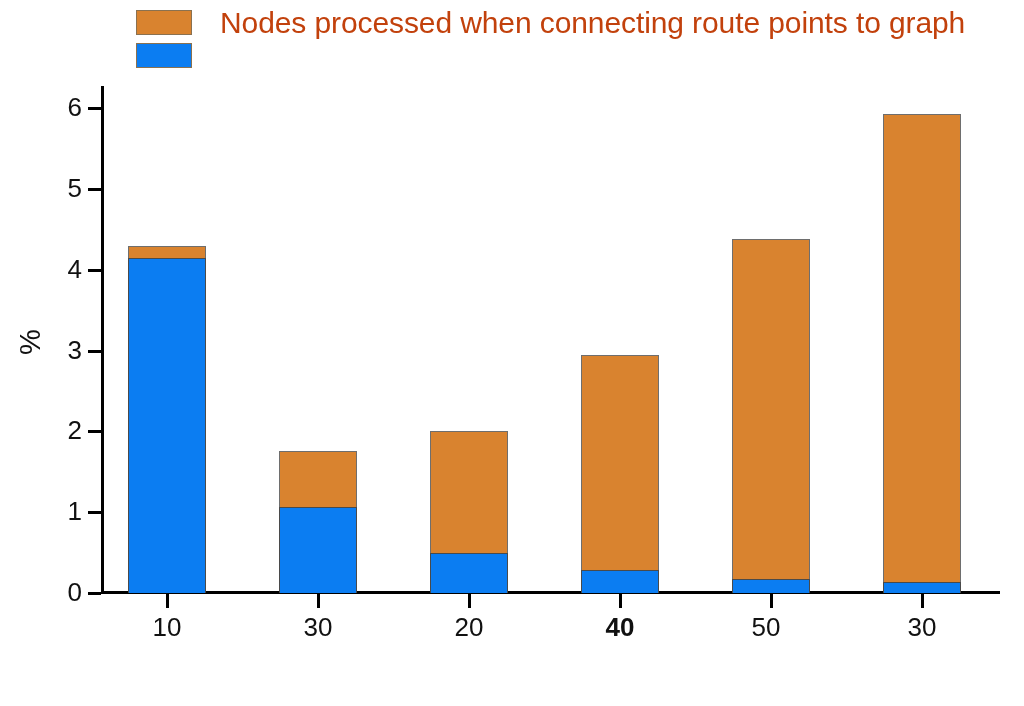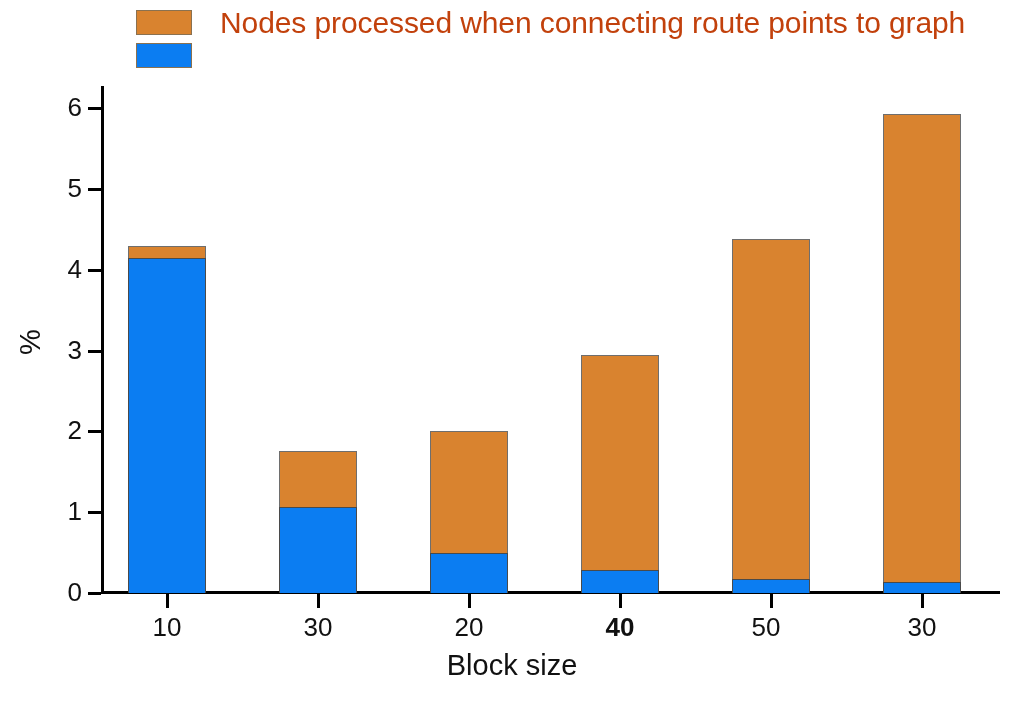--- a/index.html
+++ b/index.html
@@ -229,14 +229,13 @@
           <div class="seg seg-bottom" style="top: 579.264px; height: 13.736px; background: rgb(11, 125, 242);"></div>
         </div>
         <div class="bar-group" style="left: 883px; top: 0px; height: 593px;">
           <div class="seg seg-top" style="top: 113.856px; height: 469.64px; background: rgb(217, 131, 47);"></div>
           <div class="seg seg-bottom" style="top: 582.496px; height: 10.504px; background: rgb(11, 125, 242);"></div>
         </div>
       </div>
   </div>
 
   <div id="y-axis-title">%</div>
-  <div id="x-axis-title">Block size</div>
 </div>
 
 </body></html>

